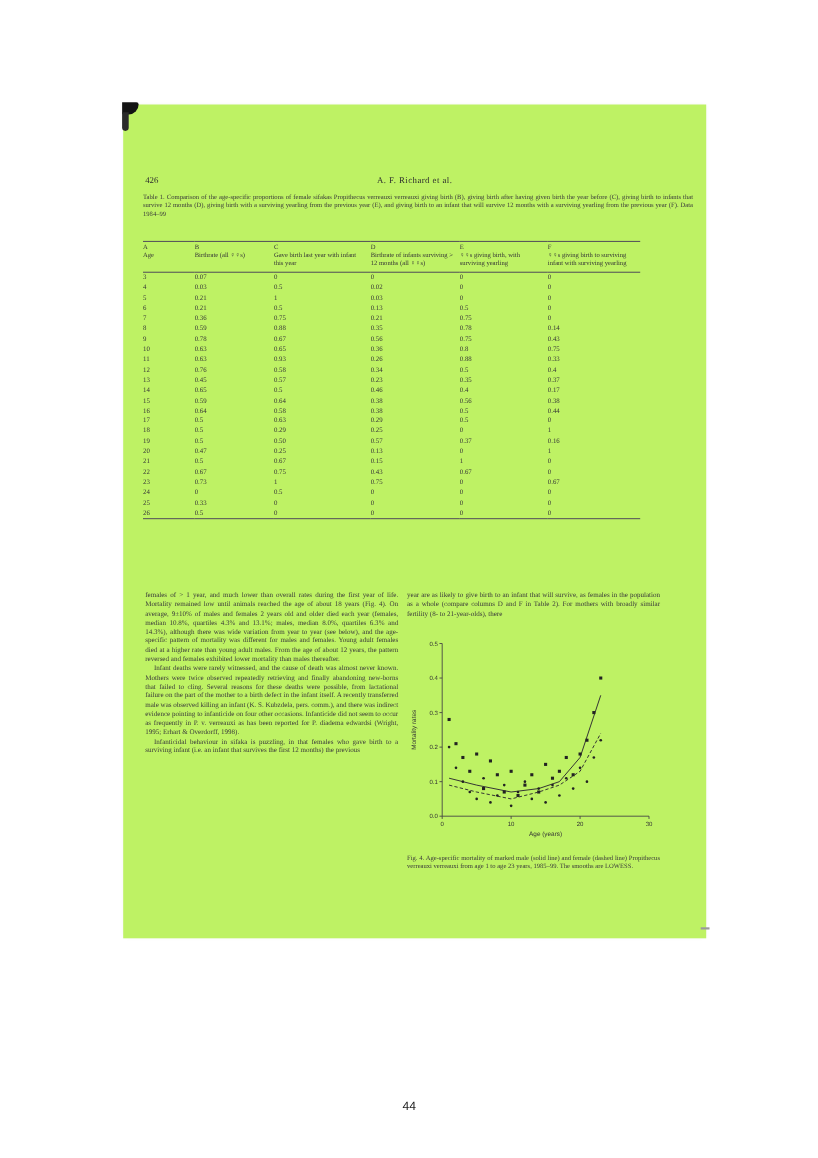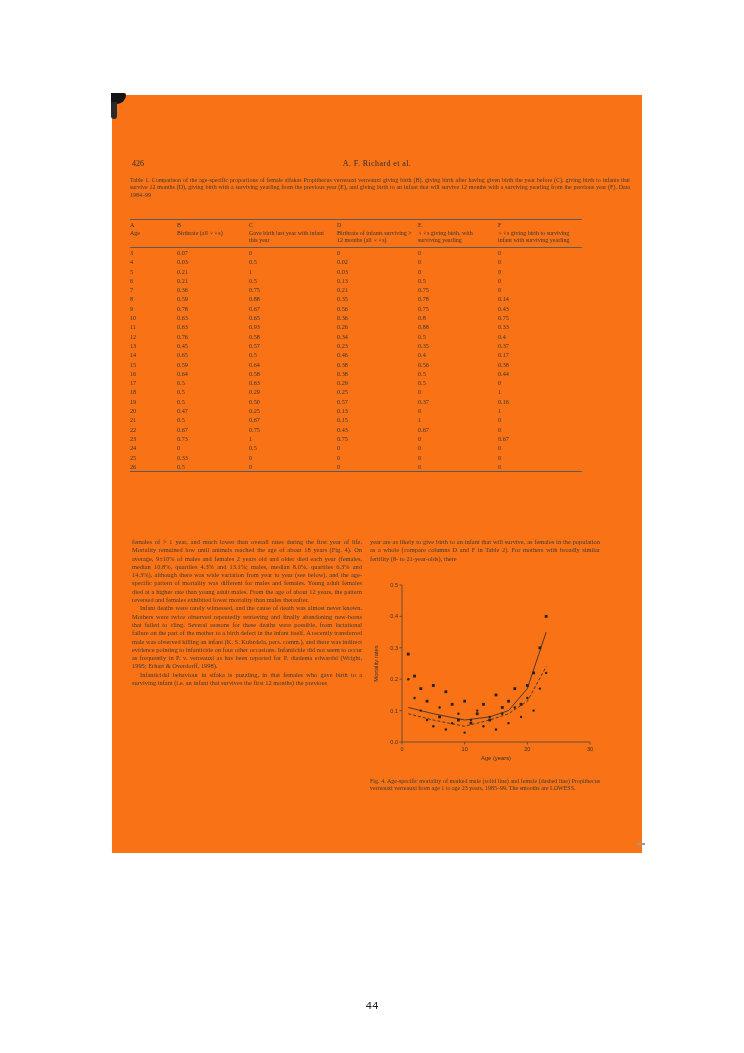--- a/index.html
+++ b/index.html
@@ -8,21 +8,21 @@
     position: relative;
     background: #ffffff;
     font-family: "Liberation Serif", serif;
     color: #333;
     overflow: hidden;
   }
   .scan {
     position: absolute;
     left: 112px; top: 95px;
     width: 530px; height: 758px;
-    background: #f97316;
+    background: #bef264;
     box-shadow: 0 0 4px rgba(0,0,0,0.04);
   }
   .corner-a {
     position: absolute; left: -1px; top: -2px;
     width: 15px; height: 11px; background: #141414;
     border-radius: 0 2px 9px 1px;
   }
   .corner-b {
     position: absolute; left: -1px; top: 7px;
     width: 6px; height: 17px; background: #2a2a2a;
@@ -74,21 +74,21 @@
   svg#fig4 { display: block; }
   svg text { font-family: "Liberation Sans", sans-serif; fill: #333; }
   .fcaption {
     margin-top: 6px;
     font-size: 6px !important; line-height: 7.5px !important;
     color: #3a3a3a;
   }
   .footer-num {
     position: absolute; left: 0; top: 1000px; width: 100%;
     text-align: center; font-size: 11px; color: #222;
-    font-family: Liberation Mono, monospace;
+    font-family: Liberation Sans, sans-serif;
   }
 </style>
 </head>
 <body>
 
 <div class="canvas">
   <div class="scan">
     <div class="corner-a"></div>
     <div class="corner-b"></div>
     <div class="edge-mark"></div>

